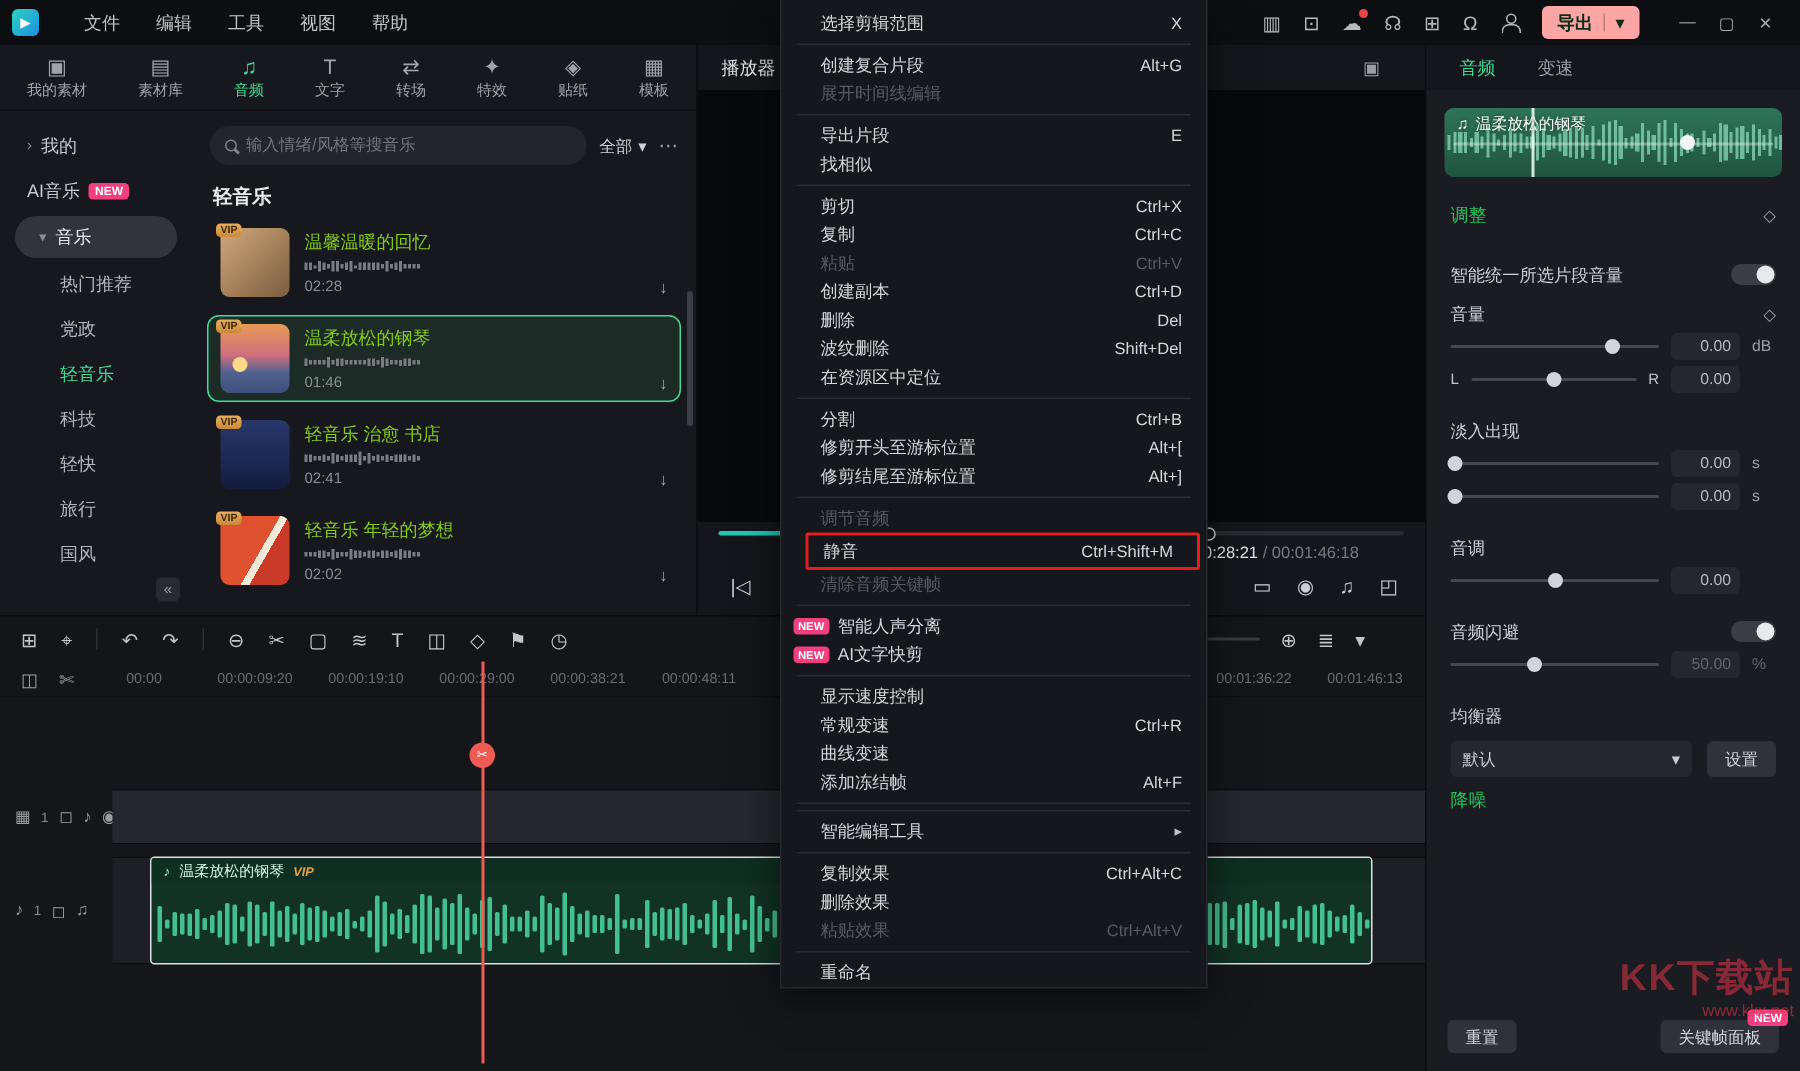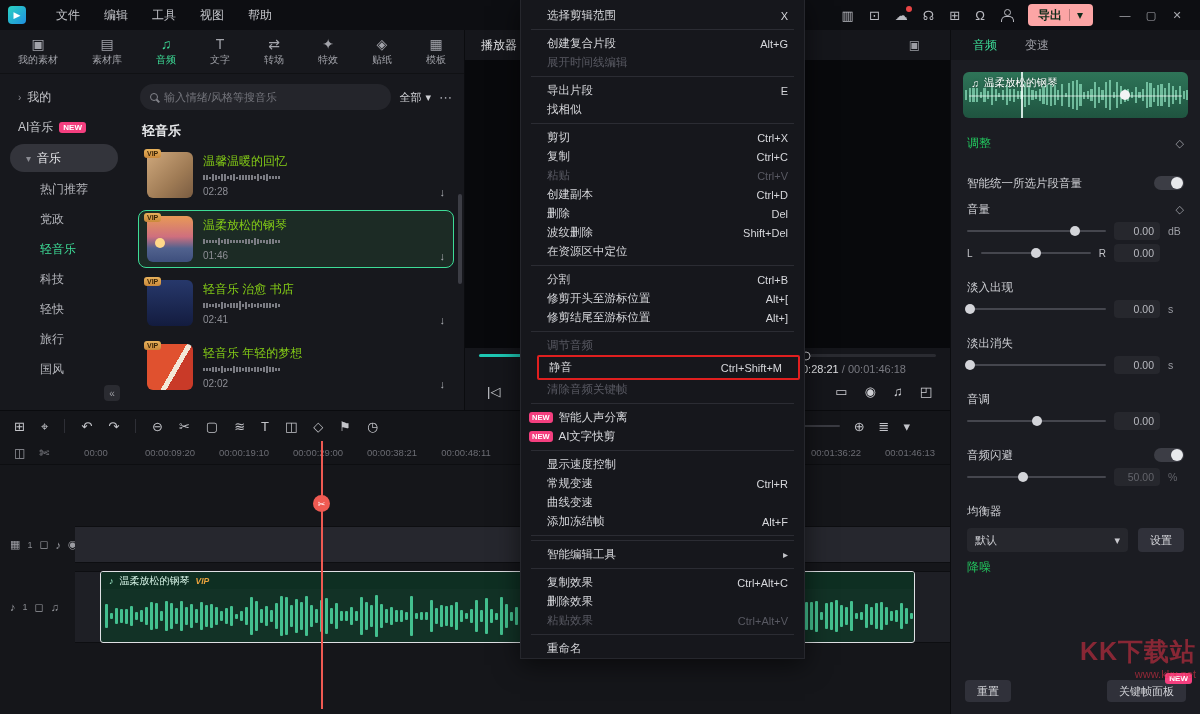--- a/index.html
+++ b/index.html
@@ -802,23 +802,20 @@
   <div class="pp-row mt12">
     <span class="pp-label">淡入出现</span>
   </div>
   <div class="slider-row">
     <span class="sl-track">
         <span class="sl-knob k2"></span>
       </span>
     <span class="val-box">0.00</span>
     <span class="unit">s</span>
   </div>
-  <div class="pp-row mt12">
-    <span class="pp-label">淡出消失</span>
-  </div>
   <div class="slider-row">
     <span class="sl-track">
         <span class="sl-knob k2"></span>
       </span>
     <span class="val-box">0.00</span>
     <span class="unit">s</span>
   </div>
   <div class="pp-row mt12">
     <span class="pp-label">音调</span>
   </div>

